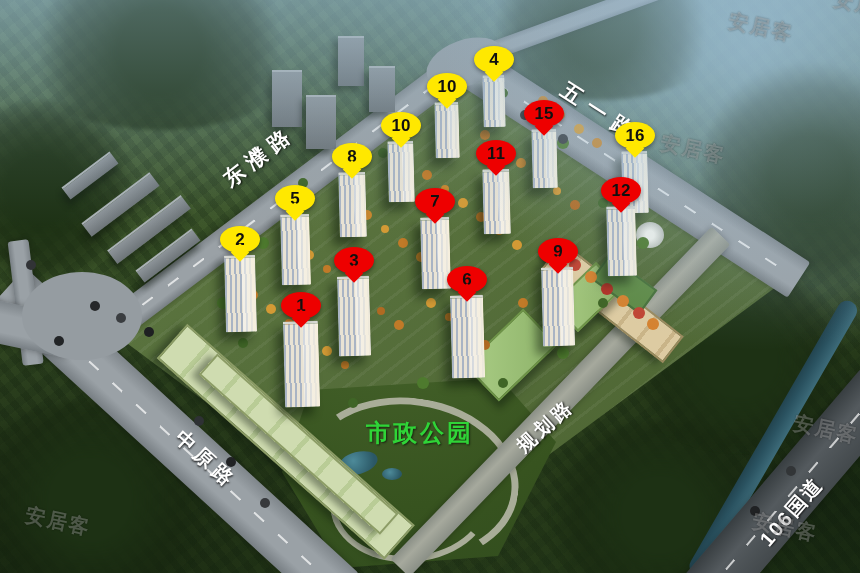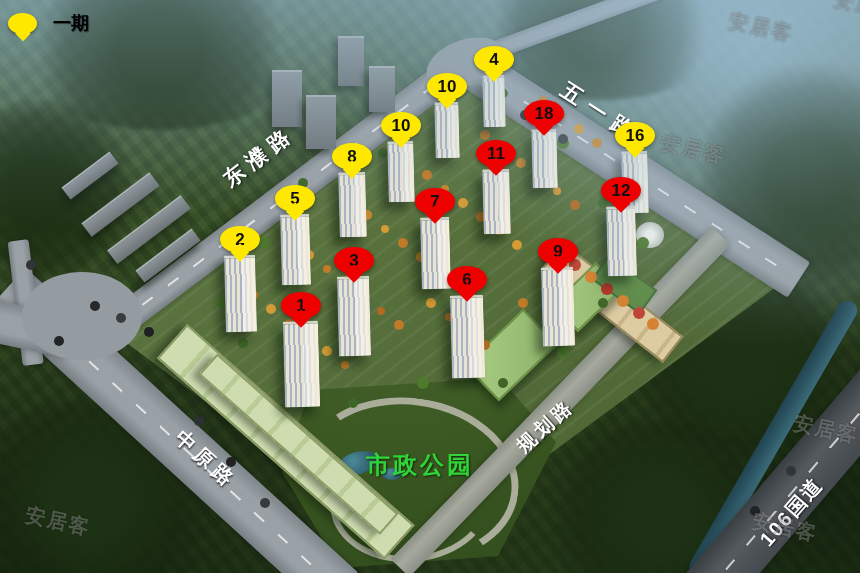--- a/index.html
+++ b/index.html
@@ -163,21 +163,21 @@
       <div class="tower" style="left: 283.5px; top: 321px; width: 35px; height: 83px;"></div>
     </div>
   <div class="haze"></div>
   <div id="roadlabels">
       <div class="roadlabel" style="left: 226px; top: 168px; font-size: 21px; letter-spacing: 7px; color: rgb(255, 255, 255); transform: rotate(-38deg);">东濮路</div>
       <div class="roadlabel" style="left: 563px; top: 74px; font-size: 21px; letter-spacing: 9px; color: rgb(255, 255, 255); transform: rotate(33deg);">五一路</div>
       <div class="roadlabel" style="left: 178px; top: 421px; font-size: 20px; letter-spacing: 5px; color: rgb(255, 255, 255); transform: rotate(42deg);">中原路</div>
       <div class="roadlabel" style="left: 520px; top: 436px; font-size: 19px; letter-spacing: 4px; color: rgb(255, 255, 255); transform: rotate(-42deg);">规划路</div>
       <div class="roadlabel" style="left: 764px; top: 530px; font-size: 20px; letter-spacing: 2px; color: rgb(255, 255, 255); transform: rotate(-49deg);">106国道</div>
     </div>
-  <div class="parklabel" id="parklabel" style="left: 366px; top: 417px; font-size: 24px; letter-spacing: 3px; color: rgb(47, 212, 55); margin-top: 32px;">市政公园</div>
+  <div class="parklabel" id="parklabel" style="left: 366px; top: 417px; font-size: 24px; letter-spacing: 3px; color: rgb(47, 212, 55);">市政公园</div>
   <div id="markers">
       <div class="balloon" style="left: 281px; top: 292px; background-color: rgb(238, 0, 0);">
         <span>1</span>
       </div>
       <div class="balloon" style="left: 220px; top: 226px; background-color: rgb(255, 232, 0);">
         <span>2</span>
       </div>
       <div class="balloon" style="left: 334px; top: 247px; background-color: rgb(238, 0, 0);">
         <span>3</span>
       </div>
@@ -202,38 +202,34 @@
       <div class="balloon" style="left: 476px; top: 140px; background-color: rgb(238, 0, 0);">
         <span>11</span>
       </div>
       <div class="balloon" style="left: 601px; top: 177px; background-color: rgb(238, 0, 0);">
         <span>12</span>
       </div>
       <div class="balloon" style="left: 427px; top: 73px; background-color: rgb(255, 232, 0);">
         <span>10</span>
       </div>
       <div class="balloon" style="left: 524px; top: 100px; background-color: rgb(238, 0, 0);">
-        <span>18</span>
+        <span>15</span>
       </div>
       <div class="balloon" style="left: 615px; top: 122px; background-color: rgb(255, 232, 0);">
         <span>16</span>
       </div>
       <div class="balloon" style="left: 474px; top: 46px; background-color: rgb(255, 232, 0);">
         <span>4</span>
       </div>
     </div>
   <div id="watermarks">
       <div class="wm" style="left: 728px; top: 14px; transform: rotate(12deg);">安居客</div>
       <div class="wm" style="left: 833px; top: -8px; transform: rotate(12deg);">安居客</div>
       <div class="wm" style="left: 660px; top: 136px; transform: rotate(12deg);">安居客</div>
       <div class="wm" style="left: 793px; top: 416px; transform: rotate(12deg);">安居客</div>
       <div class="wm" style="left: 752px; top: 514px; transform: rotate(12deg);">安居客</div>
       <div class="wm" style="left: 25px; top: 508px; transform: rotate(12deg);">安居客</div>
     </div>
 
   <div class="legend">
-    <div class="legend-row">
-      <div class="mini-balloon" style="background-color: rgb(255, 232, 0);"></div>
-      <div class="legend-label">一期</div>
-    </div>
   </div>
 
 </div>
 
 </body></html>

